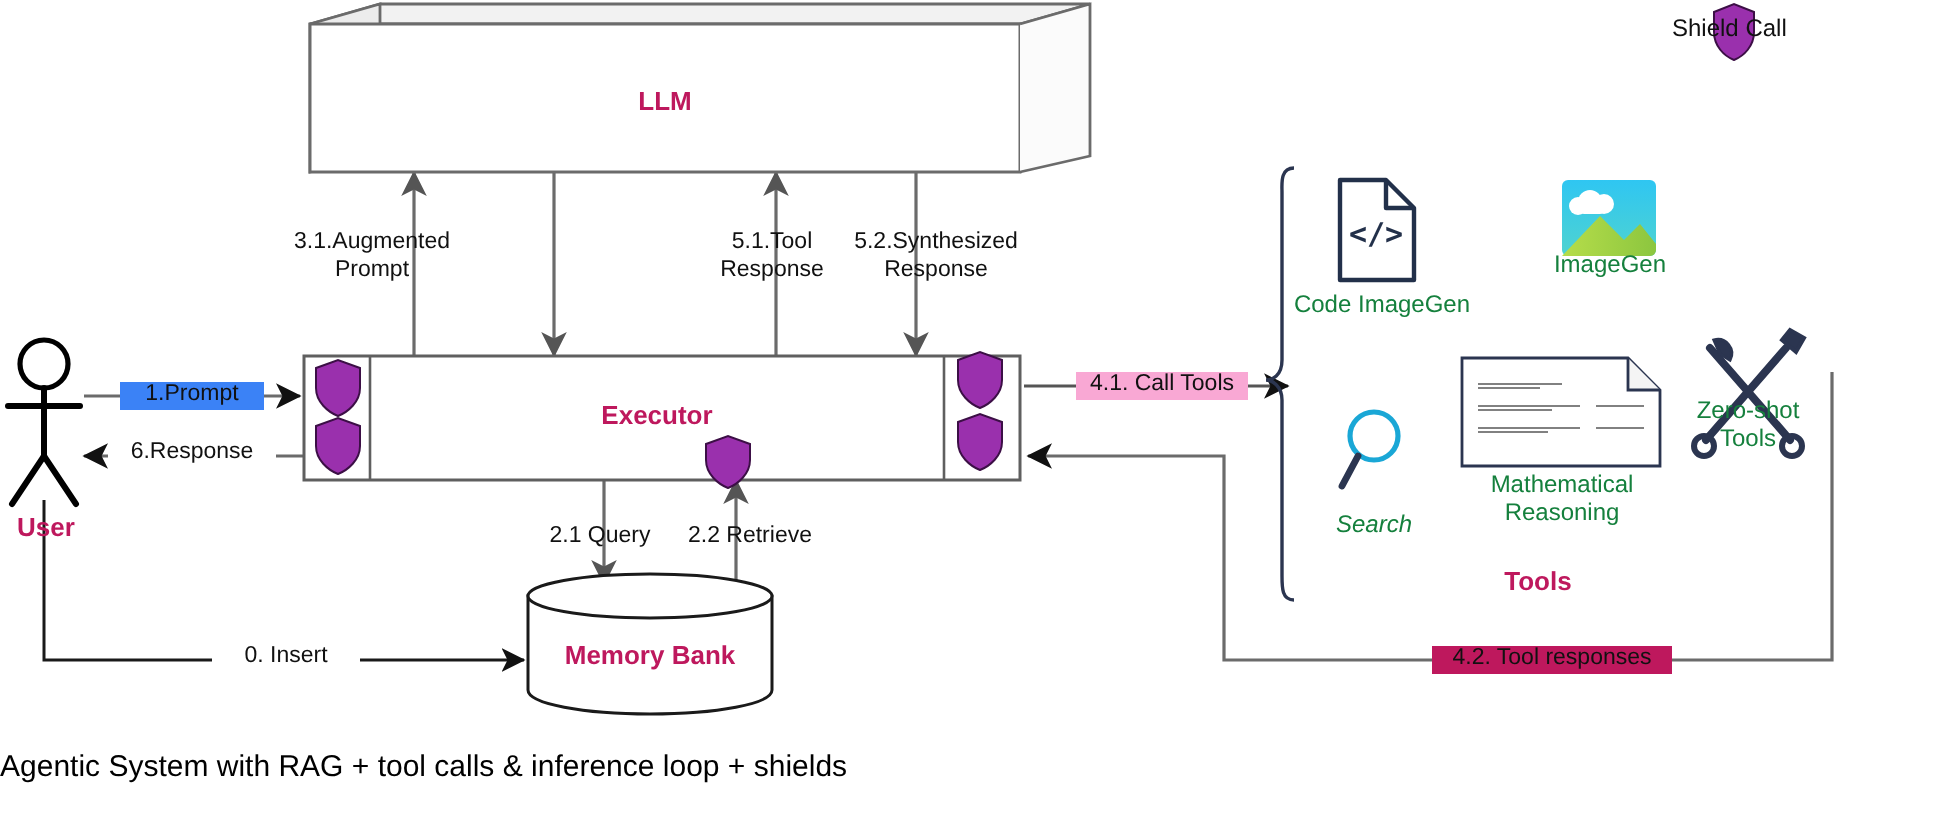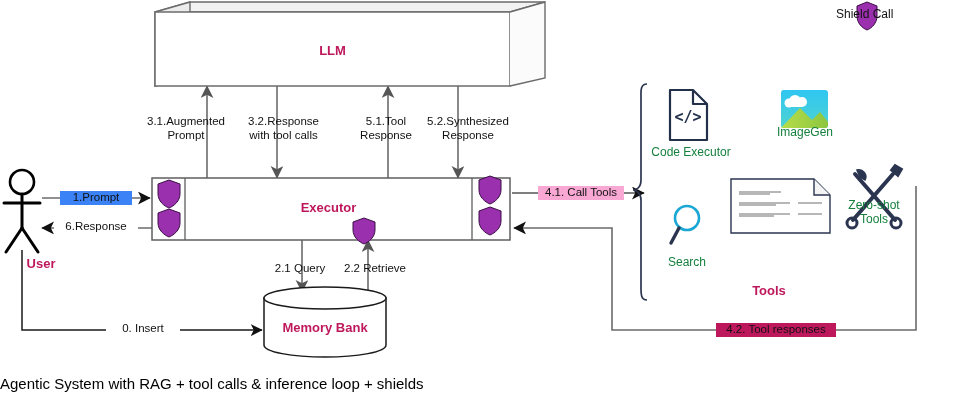--- a/index.html
+++ b/index.html
@@ -151,45 +151,45 @@
       <circle cx="896" cy="223" r="5" stroke-width="3"></circle>
     </g>
   </svg>
 
   <div class="node-title" style="left:155px;top:43px;width:355px;">LLM</div>
 
   <div class="node-title" style="left:264px;top:320px;width:122px;">Memory Bank</div>
 
   <div class="node-title" style="left:185px;top:200px;width:287px;">Executor</div>
 
-  <div class="node-title" style="left:0px;top:256px;width:46px;padding-left:18px;">User</div>
+  <div class="node-title" style="left:0px;top:256px;width:46px;">User</div>
 
   <div class="lbl" style="left:141px;top:115px;width:90px;">3.1.Augmented
 Prompt</div>
-  <div class="lbl" style="left:236px;top:115px;width:95px;">3.2.Response
-with tool calls</div>
   <div class="lbl" style="left:345px;top:115px;width:82px;">5.1.Tool
 Response</div>
   <div class="lbl" style="left:418px;top:115px;width:100px;">5.2.Synthesized
 Response</div>
 
   <div class="lbl" style="left:60px;top:191px;width:72px;background:#3b82f6;">1.Prompt</div>
   <div class="lbl" style="left:54px;top:220px;width:84px;background:#fff;">6.Response</div>
 
   <div class="lbl" style="left:264px;top:262px;width:72px;">2.1 Query</div>
   <div class="lbl" style="left:334px;top:262px;width:82px;">2.2 Retrieve</div>
 
   <div class="lbl" style="left:106px;top:322px;width:74px;background:#fff;">0. Insert</div>
 
   <div class="lbl" style="left:538px;top:186px;width:86px;background:#f9a8d4;text-align:center;">4.1. Call Tools</div>
   <div class="lbl" style="left:716px;top:323px;width:120px;background:#be185d;">4.2. Tool responses</div>
 
-  <div class="lbl lbl-dark" style="left:645px;top:146px;width:92px;font-size:12px;">Code Executor</div>
+  <div class="lbl lbl-dark" style="left:645px;top:146px;width:92px;font-size:12px;">Code ImageGen</div>
   <div class="lbl lbl-dark" style="left:766px;top:126px;width:78px;font-size:12px;">ImageGen</div>
-  <div class="lbl lbl-dark" style="left:655px;top:256px;width:64px;font-size:12px;">Search</div>
+  <div class="lbl lbl-dark" style="left:655px;top:256px;width:64px;font-size:12px;font-style:italic;">Search</div>
+  <div class="lbl lbl-dark" style="left:735px;top:236px;width:92px;font-size:12px;">Mathematical
+Reasoning</div>
   <div class="lbl lbl-dark" style="left:838px;top:199px;width:72px;font-size:12px;">Zero-shot
 Tools</div>
 
   <div class="node-title" style="left:728px;top:283px;width:82px;">Tools</div>
 
   <div class="lbl" style="left:836px;top:8px;width:86px;text-align:left;font-size:12px;">Shield Call</div>
 
   <div style="position:absolute;left:0;top:375px;width:970px;text-align:left;font-size:15px;color:#000;">Agentic System with RAG + tool calls &amp; inference loop + shields</div>
 
 </div>

